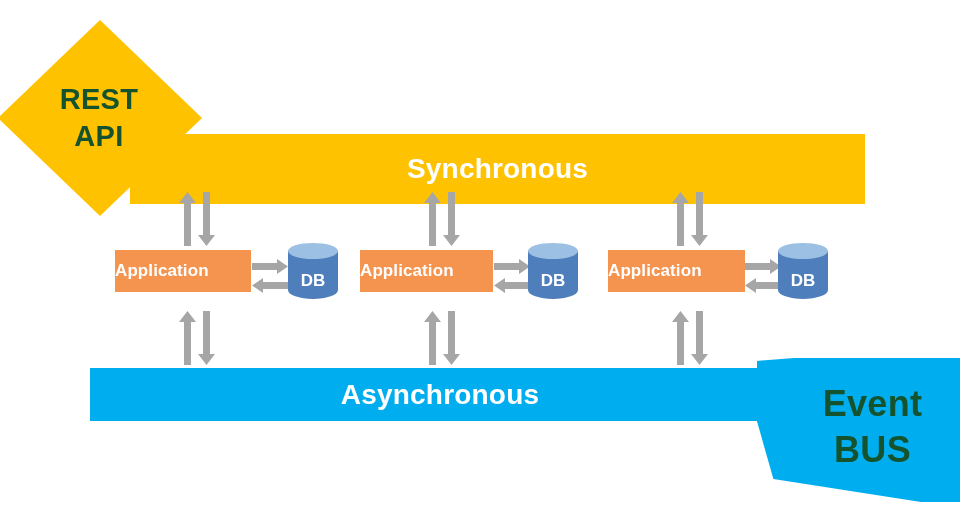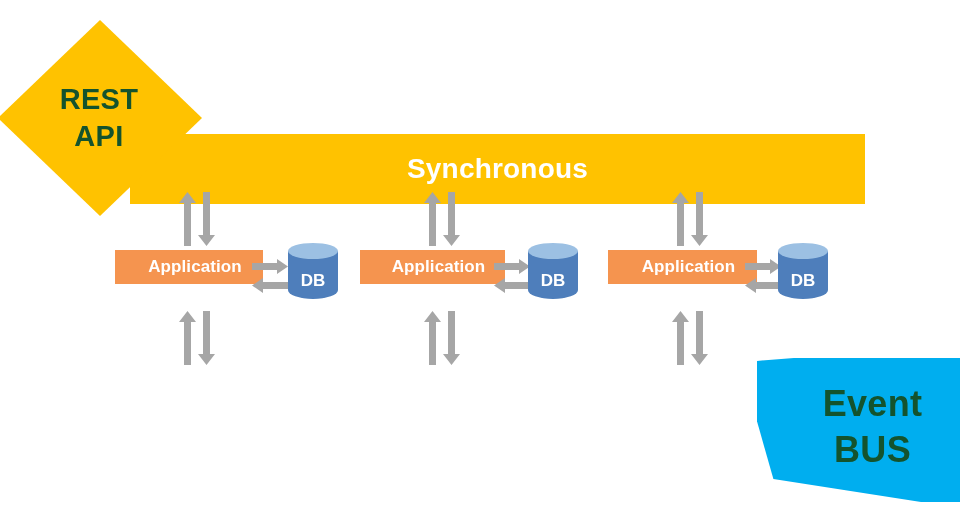--- a/index.html
+++ b/index.html
@@ -100,26 +100,24 @@
   
   .service-group {
     position: absolute;
     top: 250px;
     height: 51px;
   }
   .app-box {
     position: absolute;
     left: 0;
     top: 0;
-    height: 34px;
+    height: 42px;
     background: #F5944F;
     display: flex;
     align-items: center;
-    justify-content: center;
-    padding-left: 12px;
   }
   .app-box .app-label {
     color: #ffffff;
     font-weight: bold;
     font-size: 17px;
     letter-spacing: .1px;
   }
 
   
   .db-cylinder {
@@ -187,20 +185,23 @@
   <div id="sync-bar" class="channel-bar">
     <span class="bar-label">Synchronous</span>
   </div>
 
   <div id="rest-api-shape" class="endpoint-diamond">
     <div class="diamond-shape"></div>
     <span class="endpoint-label">REST
 API</span>
   </div>
 
+  <div id="async-bar" class="channel-bar">
+    <span class="bar-label">Asynchronous</span>
+  </div>
 
   <div id="event-bus-shape" class="endpoint-diamond">
     <div class="diamond-shape"></div>
     <span class="endpoint-label">Event
 BUS</span>
   </div>
 
   <div id="services-layer">
       <div class="v-arrow-pair upper" style="left: 179px;">
         <svg width="36" height="54" viewBox="0 0 36 54" xmlns="http://www.w3.org/2000/svg">

